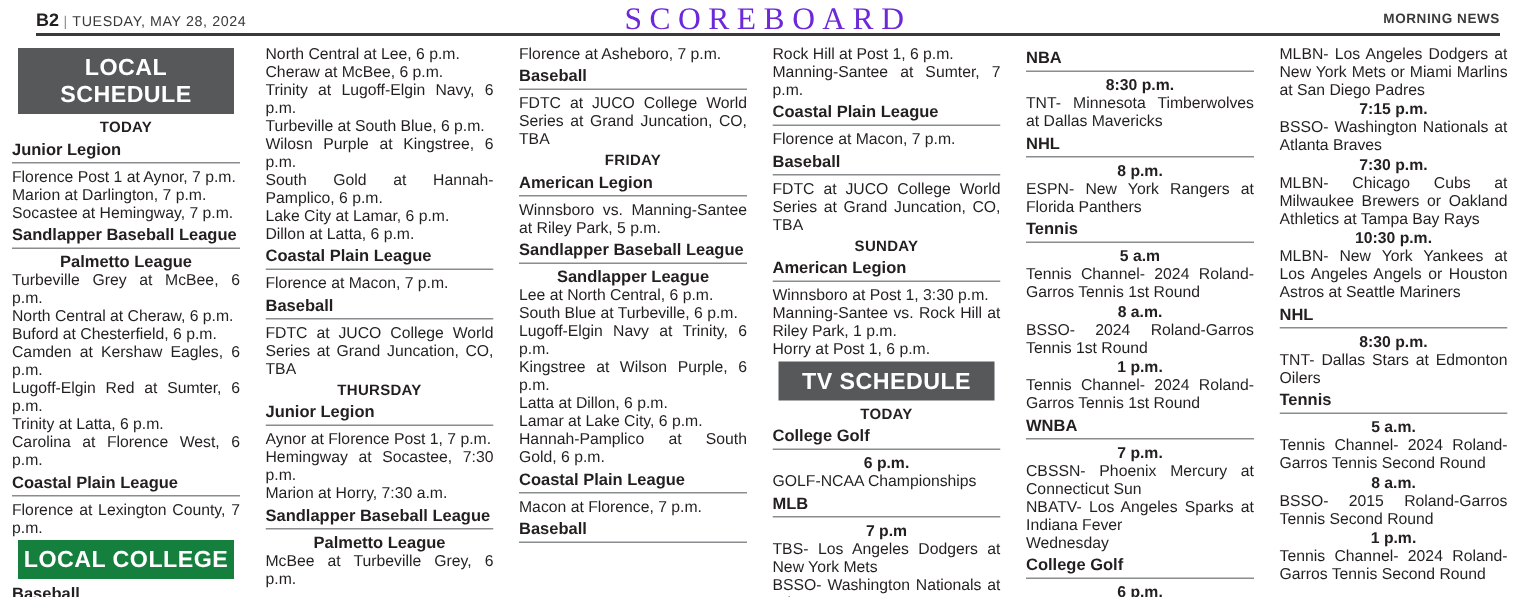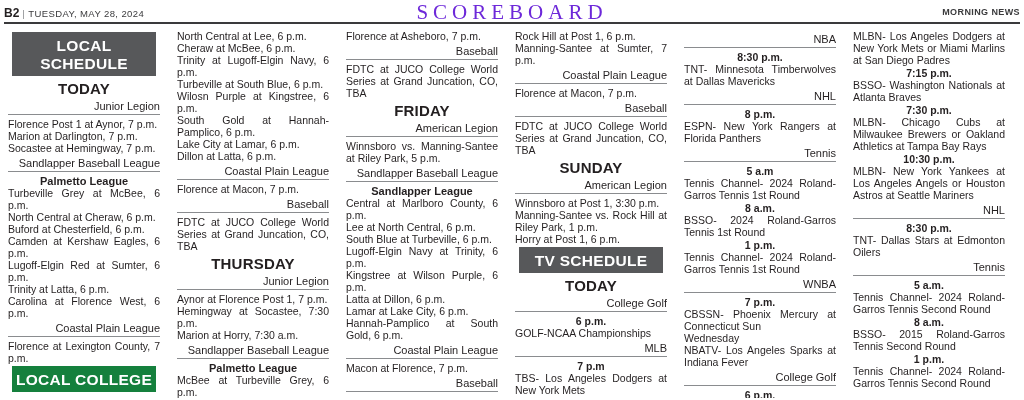--- a/index.html
+++ b/index.html
@@ -9,21 +9,21 @@
     background:#ffffff;
     color:#231f20;
     overflow:hidden;
     position:relative;
   }
   
   header {
     position:relative;
     height:24px;
     border-bottom:2px solid #3a3a3c;
-    margin:0 4px;
+    margin:0 24px;
   }
   .mh-left {
     position:absolute; left:0; top:6px;
     font-size:9.5px; letter-spacing:.4px; color:#3a3a3c;
     white-space:nowrap;
   }
   .mh-left .pg { font-weight:bold; font-size:12px; color:#231f20; letter-spacing:0; }
   .mh-left .sep { color:#8a8c8f; margin:0 3px; }
   .mh-title {
     position:absolute; left:0; right:0; top:0;
@@ -53,27 +53,27 @@
     font-size:15.5px;
     letter-spacing:.3px;
     padding:5px 0 3px;
     margin:2px 4px 4px;
   }
   .bar.dark { background:#57585a; }
   .bar.gray { background:#8a8c8f; }
   .day {
     text-align:center;
     font-weight:bold;
-    font-size:15px;
+    font-size:10px;
     letter-spacing:.2px;
     margin:3px 0 2px;
   }
   .section {
-    text-align:right;
-    font-weight:normal;
+    text-align:left;
+    font-weight:bold;
     font-size:11px;
     padding-bottom:2px;
     margin:3px 0 3px;
     border-bottom:1px solid #8a8c8f;
   }
   .subleague {
     text-align:center;
     font-weight:bold;
     font-size:11px;
     margin:1px 0 0;
@@ -148,21 +148,20 @@
     </section>
   <section class="col">
       <div class="line">Florence at Asheboro, 7 p.m.</div>
       <div class="section">Baseball</div>
       <div class="line">FDTC at JUCO College World Series at Grand Juncation, CO, TBA</div>
       <div class="day">FRIDAY</div>
       <div class="section">American Legion</div>
       <div class="line">Winnsboro vs. Manning-Santee at Riley Park, 5 p.m.</div>
       <div class="section">Sandlapper Baseball League</div>
       <div class="subleague">Sandlapper League</div>
-      <div class="line">Central at Marlboro County, 6 p.m.</div>
       <div class="line">Lee at North Central, 6 p.m.</div>
       <div class="line">South Blue at Turbeville, 6 p.m.</div>
       <div class="line">Lugoff-Elgin Navy at Trinity, 6 p.m.</div>
       <div class="line">Kingstree at Wilson Purple, 6 p.m.</div>
       <div class="line">Latta at Dillon, 6 p.m.</div>
       <div class="line">Lamar at Lake City, 6 p.m.</div>
       <div class="line">Hannah-Pamplico at South Gold, 6 p.m.</div>
       <div class="section">Coastal Plain League</div>
       <div class="line">Macon at Florence, 7 p.m.</div>
       <div class="section">Baseball</div>
@@ -199,22 +198,22 @@
       <div class="section">Tennis</div>
       <div class="time">5 a.m</div>
       <div class="line">Tennis Channel- 2024 Roland-Garros Tennis 1st Round</div>
       <div class="time">8 a.m.</div>
       <div class="line">BSSO- 2024 Roland-Garros Tennis 1st Round</div>
       <div class="time">1 p.m.</div>
       <div class="line">Tennis Channel- 2024 Roland-Garros Tennis 1st Round</div>
       <div class="section">WNBA</div>
       <div class="time">7 p.m.</div>
       <div class="line">CBSSN- Phoenix Mercury at Connecticut Sun</div>
+      <div class="line">NBATV- Los Angeles Sparks at Indiana Fever</div>
       <div class="line">Wednesday</div>
-      <div class="line">NBATV- Los Angeles Sparks at Indiana Fever</div>
       <div class="section">College Golf</div>
       <div class="time">6 p.m.</div>
     </section>
   <section class="col">
       <div class="line">MLBN- Los Angeles Dodgers at New York Mets or Miami Marlins at San Diego Padres</div>
       <div class="time">7:15 p.m.</div>
       <div class="line">BSSO- Washington Nationals at Atlanta Braves</div>
       <div class="time">7:30 p.m.</div>
       <div class="line">MLBN- Chicago Cubs at Milwaukee Brewers or Oakland Athletics at Tampa Bay Rays</div>
       <div class="time">10:30 p.m.</div>

